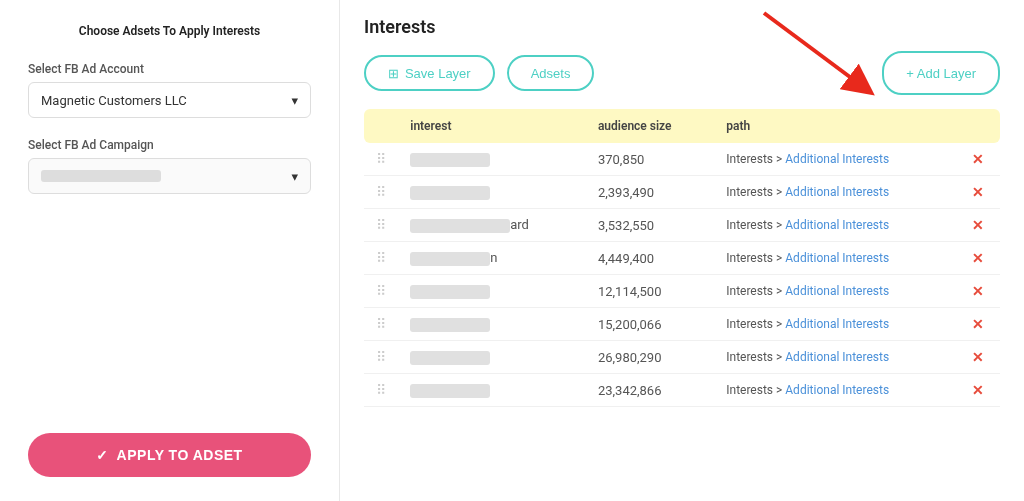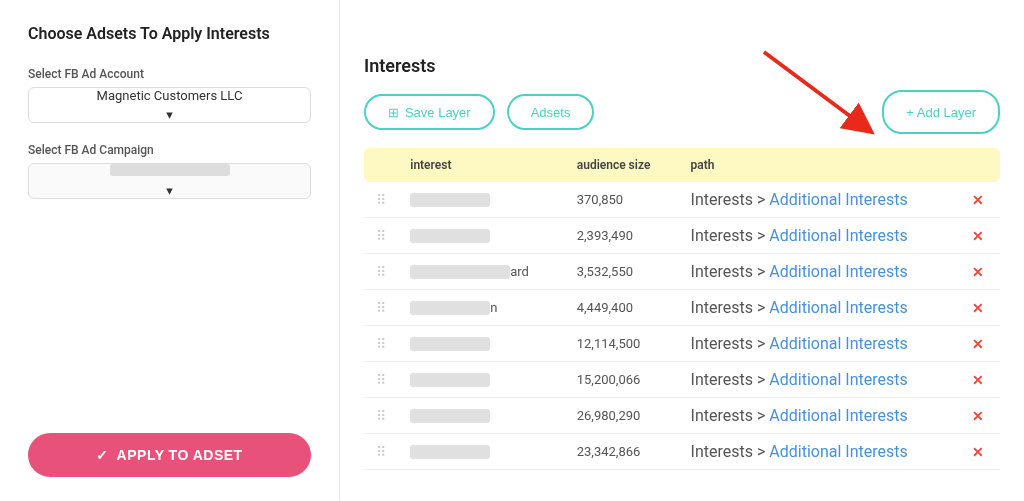--- a/index.html
+++ b/index.html
@@ -18,24 +18,25 @@
     .left-panel {
       width: 340px;
       min-width: 340px;
       padding: 24px 28px;
       border-right: 1px solid #e8e8e8;
       display: flex;
       flex-direction: column;
       gap: 20px;
     }
     .left-panel h2 {
-      font-size: 16px;
+      font-size: 12px;
       font-weight: 600;
       color: #222;
       margin-bottom: 4px;
+      text-align: center;
     }
     .form-group {
       display: flex;
       flex-direction: column;
       gap: 6px;
     }
     .form-group label {
       font-size: 12px;
       font-weight: 500;
       color: #555;
@@ -60,21 +61,20 @@
       appearance: none;
       cursor: pointer;
       outline: none;
     }
     .fake-select {
       display: flex;
       align-items: center;
       justify-content: space-between;
       padding: 0 12px;
       background: #fff;
-      flex-direction: column;
     }
     .fake-input {
       background: #fafafa;
     }
     .apply-btn {
       margin-top: auto;
       height: 44px;
       background: linear-gradient(135deg, #e8527a, #e8527a);
       background: #e8527a;
       border: none;
@@ -91,21 +91,20 @@
     }
 
     
     .right-panel {
       flex: 1;
       padding: 16px 24px;
       display: flex;
       flex-direction: column;
       gap: 14px;
       position: relative;
-      margin-top: 39px;
     }
     .right-panel h2 {
       font-size: 18px;
       font-weight: 600;
       color: #222;
     }
 
     
     .arrow-annotation {
       position: absolute;
@@ -202,21 +201,21 @@
       cursor: pointer;
       font-size: 14px;
       font-weight: bold;
     }
     .audience-size {
       color: #666;
       font-size: 13px;
     }
     .path-text {
       color: #888;
-      font-size: 16px;
+      font-size: 12px;
     }
     .path-link {
       color: #4a90d9;
       text-decoration: none;
     }
   </style>
 </head>
 <body>
 
 <div class="left-panel">

